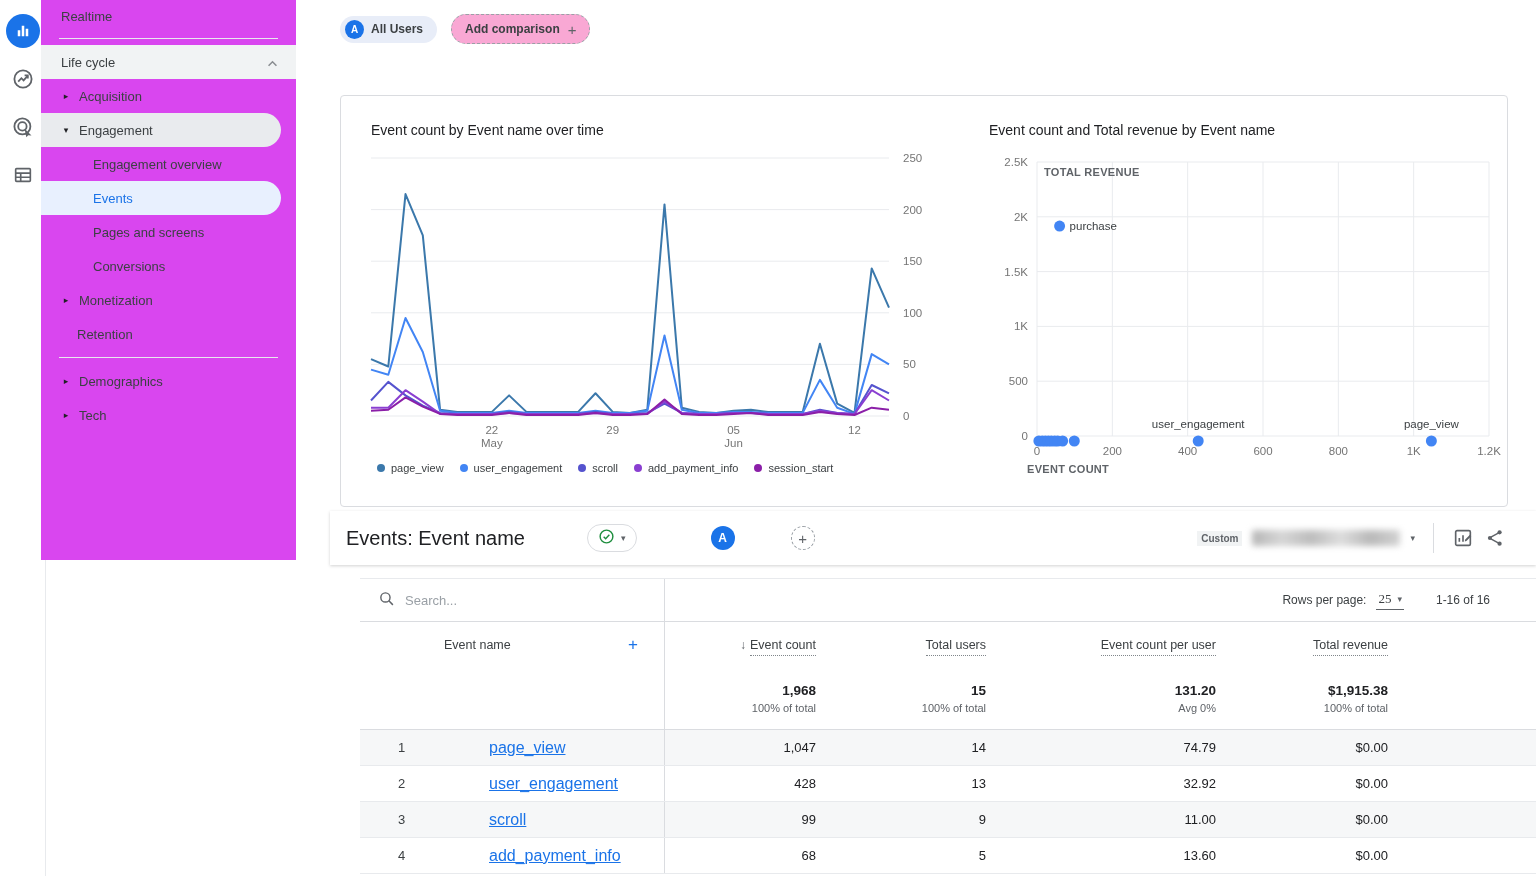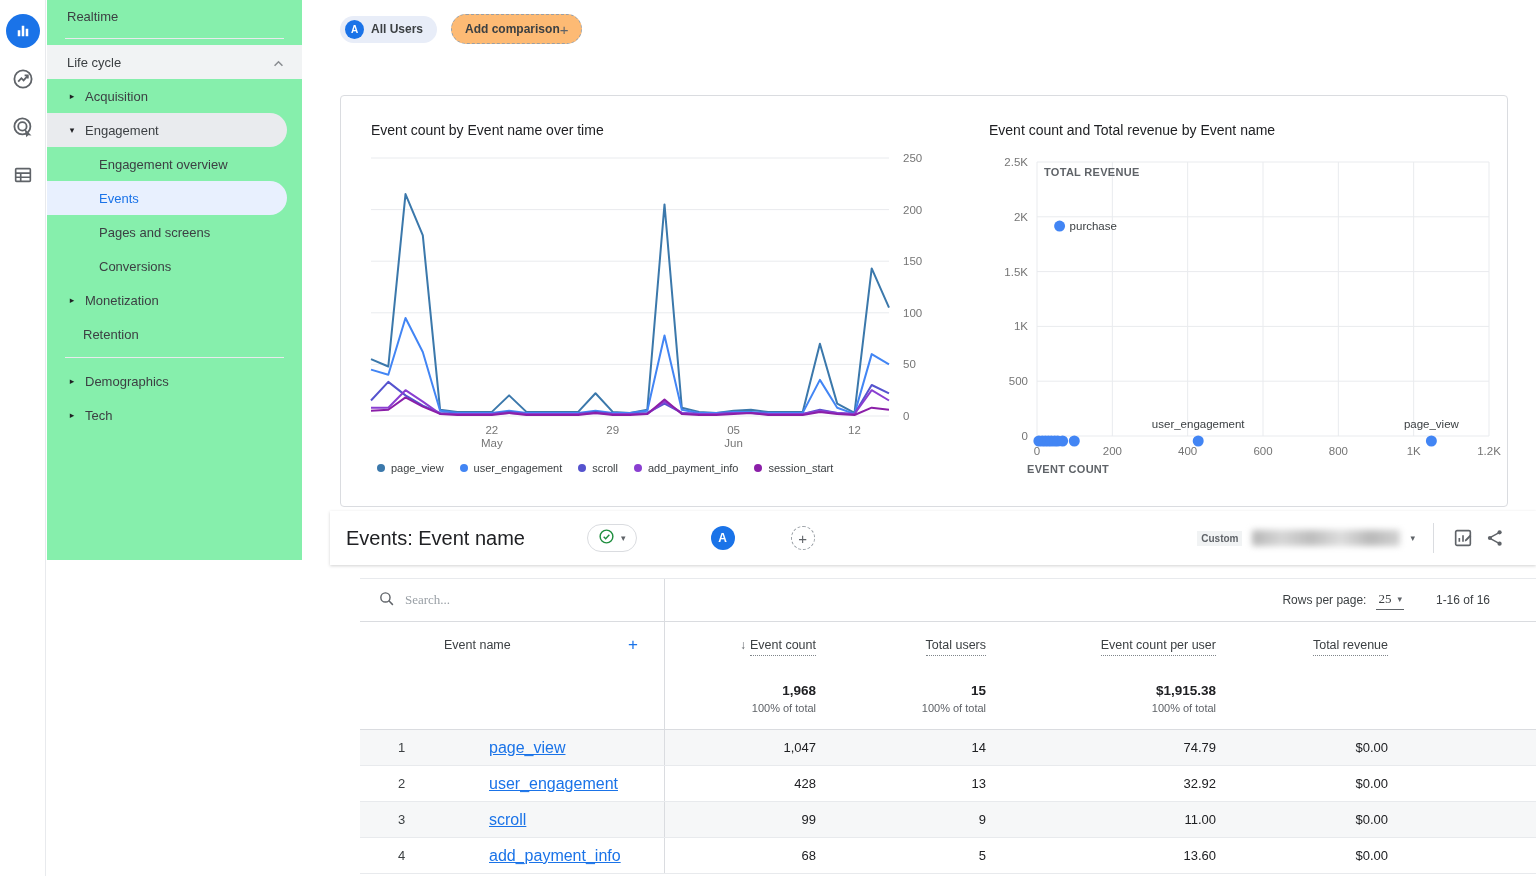--- a/index.html
+++ b/index.html
@@ -7,21 +7,21 @@
     font-family:"Liberation Sans", sans-serif; color:#202124; }
 
   
   .rail { position:absolute; left:0; top:0; width:46px; height:876px; background:#fff;
     border-right:1px solid #e8eaed; display:flex; flex-direction:column; align-items:center; padding-top:14px; gap:14px; }
   .rail-btn { width:34px; height:34px; border-radius:50%; display:flex; align-items:center; justify-content:center; cursor:pointer; }
   .rail-btn.active { background:#1a73e8; }
   .rail-btn svg { display:block; }
 
   
-  .sidebar { position:absolute; left:47px; top:0; width:255px; height:560px; background:#86efac; font-size:13px; }
+  .sidebar { position:absolute; left:41px; top:0; width:255px; height:560px; background:#d946ef; font-size:13px; }
   .side-item { height:34px; display:flex; align-items:center; color:#3c4043; font-weight:500; cursor:pointer; }
   .side-item .lbl { white-space:nowrap; }
   .side-rule { border-top:1px solid #e8eaed; margin:6px 18px 6px 18px; }
   .side-head { height:34px; background:#f1f3f4; display:flex; align-items:center; justify-content:space-between;
     padding:0 18px 0 20px; color:#3c4043; font-weight:500; cursor:pointer; }
   .side-head svg { opacity:.7 }
   .tree-arrow { width:22px; text-align:center; font-size:9px; color:#202124; flex:none; margin-left:14px; }
   .lvl1 { padding-left:0; }
   .lvl1 .lbl { margin-left:2px; }
   .noarrow { padding-left:36px; }
@@ -31,22 +31,22 @@
   .row-events { background:#e8f0fe; color:#1a73e8 !important; }
   .row-events .lbl { color:#1a73e8; }
   .realtime { padding-left:20px; height:32px; }
 
   
   .topbar { position:absolute; left:340px; top:14px; display:flex; align-items:center; gap:14px; }
   .seg-pill { display:flex; align-items:center; gap:7px; background:#e8edf8; border-radius:14px; height:27px;
     padding:0 14px 0 5px; font-size:12px; font-weight:700; color:#3c4043; cursor:pointer; }
   .mini-avatar { width:19px; height:19px; border-radius:50%; background:#1a73e8; color:#fff; font-size:10px; font-weight:700;
     display:flex; align-items:center; justify-content:center; }
-  .add-cmp { display:flex; align-items:center; border:1px dashed #9aa0a6; border-radius:16px; height:30px;
-    padding:0 13px; font-size:12px; font-weight:700; color:#3c4043; cursor:pointer; background:#fdba74; }
+  .add-cmp { display:flex; align-items:center; gap:8px; border:1px dashed #9aa0a6; border-radius:16px; height:30px;
+    padding:0 13px; font-size:12px; font-weight:700; color:#3c4043; cursor:pointer; background:#f9a8d4; }
   .add-cmp .plus { font-size:15px; font-weight:400; color:#5f6368; }
 
   
   .charts-card { position:absolute; left:340px; top:95px; width:1168px; height:412px; background:#fff;
     border:1px solid #dadce0; border-radius:4px; }
   .chart-title { font-size:14px; color:#202124; }
   .chart-left { position:absolute; left:30px; top:26px; width:585px; }
   .chart-left svg { margin-left:-8px; margin-top:6px; }
   .chart-right { position:absolute; left:648px; top:26px; width:520px; }
   .legend { display:flex; align-items:center; gap:16px; margin-top:2px; margin-left:6px; }
@@ -72,21 +72,21 @@
   .hdr-icon { cursor:pointer; display:flex; }
 
   
   .table-wrap { position:absolute; left:360px; top:578px; width:1176px; }
   .tgrid { display:grid; grid-template-columns:45px 260px 153px 170px 230px 172px 1fr; align-items:center; }
   .cell { font-size:13px; }
   .m { text-align:right; padding-right:2px; }
   .span-name { grid-column:1 / 3; border-right:1px solid #dadce0; height:100%; display:flex; align-items:center; }
   .search-row { height:44px; border-top:1px solid #e8eaed; border-bottom:1px solid #dadce0; }
   .search-box { display:flex; align-items:center; gap:10px; padding-left:18px; width:100%; }
-  .search-box input { border:none; outline:none; font-size:13px; color:#202124; width:220px; font-family:Liberation Serif, serif; }
+  .search-box input { border:none; outline:none; font-size:13px; color:#202124; width:220px; font-family:Liberation Sans, sans-serif; }
   .search-box input::placeholder { color:#9aa0a6; }
   .pager { grid-column:3 / 8; display:flex; align-items:center; justify-content:flex-end; gap:10px;
     padding-right:46px; font-size:12px; color:#3c4043; }
   .rpp-select { display:flex; align-items:center; gap:6px; border-bottom:1px solid #5f6368; padding:0 2px 2px 2px;
     font-size:13px; cursor:pointer;font-family:Liberation Serif, serif; }
   .pg-count { margin-left:22px; }
   .header-row { height:46px; }
   .name-head { border-right:1px solid #dadce0; height:100%; display:flex; align-items:center; justify-content:space-between;
     grid-column:1 / 3; padding:0 26px 0 84px; color:#3c4043; }
   .plus-btn { color:#1a73e8; font-size:17px; cursor:pointer; font-weight:400; }
@@ -383,20 +383,24 @@
     <div class="span-name"></div>
     <div class="cell m">
         <div class="tot-val">1,968</div>
         <div class="tot-sub">100% of total</div>
       </div>
     <div class="cell m">
         <div class="tot-val">15</div>
         <div class="tot-sub">100% of total</div>
       </div>
     <div class="cell m">
+        <div class="tot-val">131.20</div>
+        <div class="tot-sub">Avg 0%</div>
+      </div>
+    <div class="cell m">
         <div class="tot-val">$1,915.38</div>
         <div class="tot-sub">100% of total</div>
       </div>
     <div></div>
   </div>
 
   <div id="table-body">
       <div class="tgrid trow">
         <div class="cell c-idx">1</div>
         <div class="c-name">

